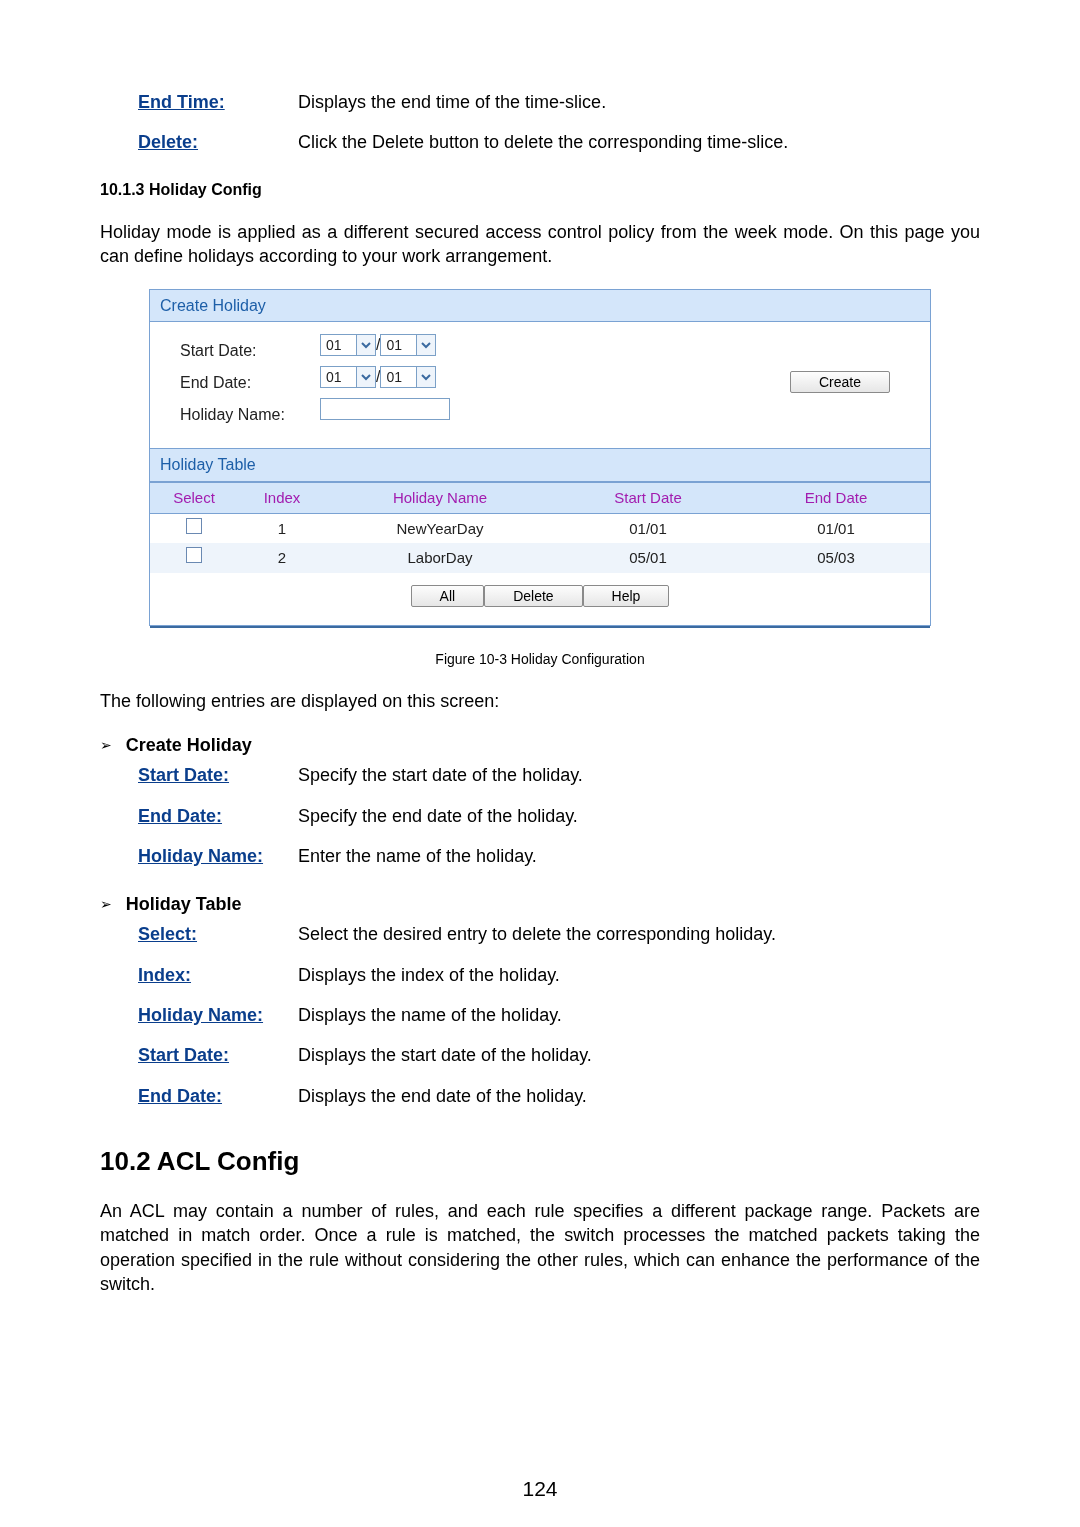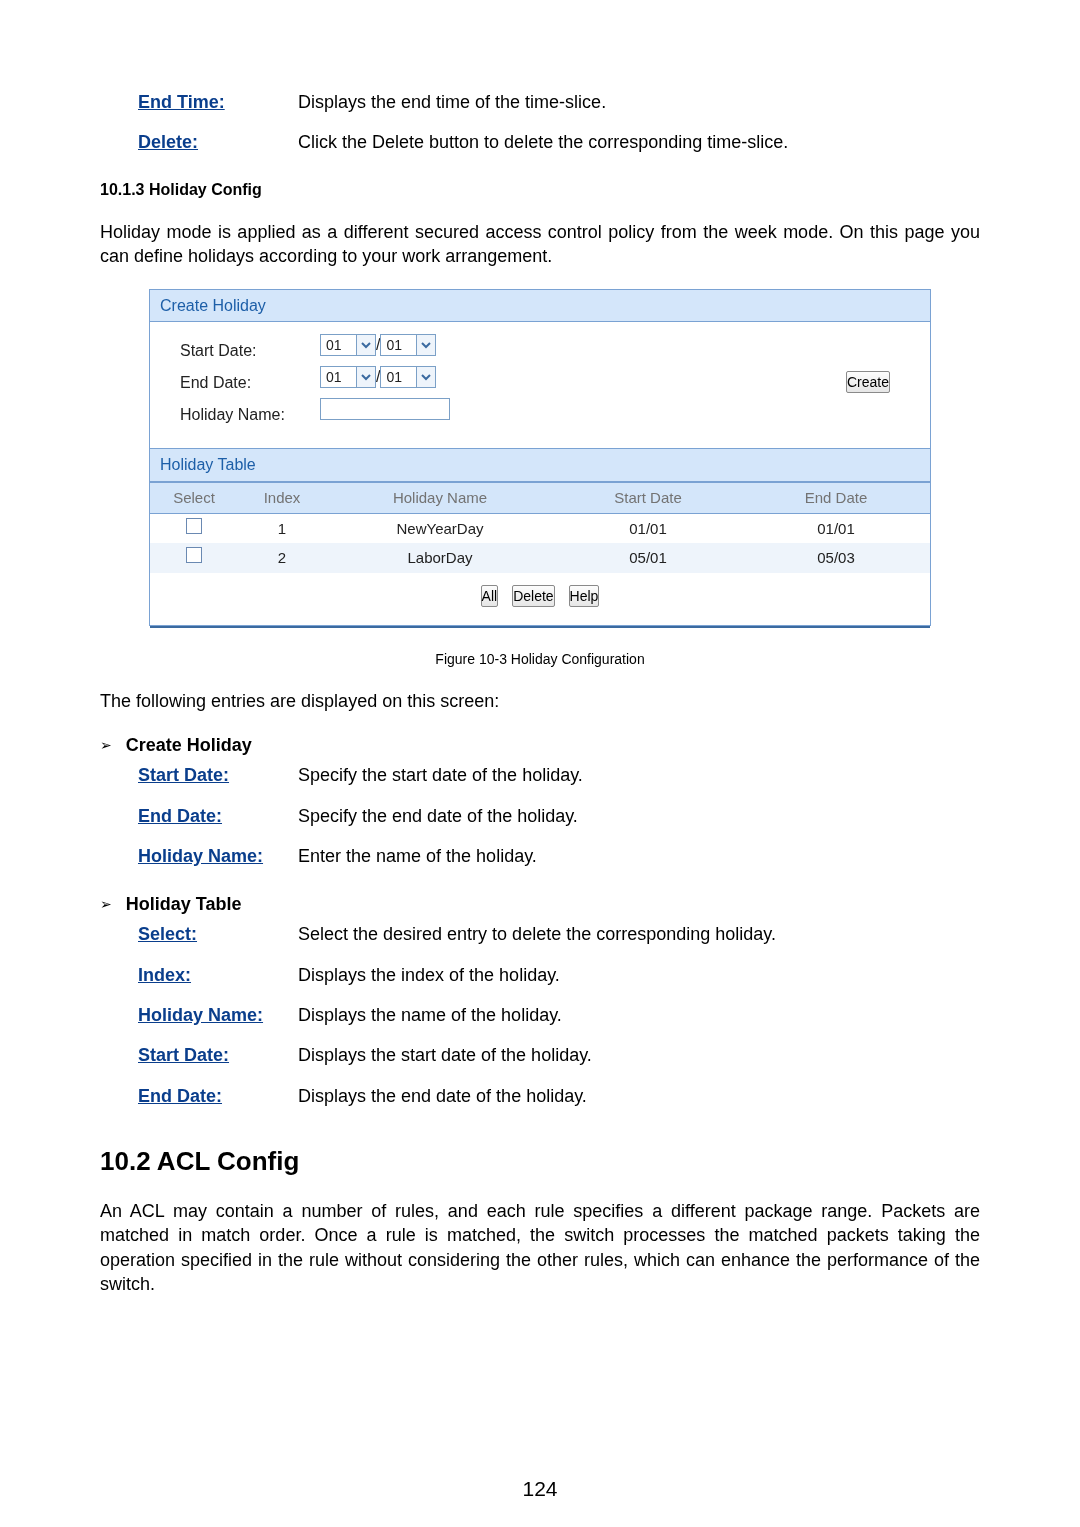--- a/index.html
+++ b/index.html
@@ -116,32 +116,32 @@
     border: 1px solid #7ba0c7;
     box-sizing: border-box;
     padding: 0 4px;
     font-size: 14px;
     background:#fff;
   }
   .win-btn {
     border: 1px solid #8a8a8a;
     border-radius: 2px;
     background: linear-gradient(#fdfdfd, #e6e6e6);
-    padding: 2px 0;
+    padding: 2px 28px;
     font-size: 14px;
     cursor: pointer;
   }
   .tbl {
     width: 100%;
     border-collapse: collapse;
     font-size: 15px;
   }
   .tbl thead th {
     background: #d4e6fa;
-    color: #737373;
+    color: #a21caf;
     font-weight: normal;
     padding: 5px 4px;
     border-top: 1px solid #7aa2d3;
     border-bottom: 1px solid #7aa2d3;
     text-align: center;
   }
   .tbl tbody td {
     text-align: center;
     padding: 4px 4px;
   }
@@ -151,21 +151,20 @@
   .tbl .chk {
     width: 14px;
     height: 14px;
     border: 1px solid #6a89b2;
     display: inline-block;
     background:#fff;
   }
   .btn-row {
     display:flex;
     justify-content:center;
-    gap: 14px;
     padding: 12px 0 18px 0;
   }
   .hr-blue {
     border: none;
     border-top: 2px solid #3b6aa0;
     margin: 0;
   }
   .fig-caption {
     text-align:center;
     font-size: 14px;

